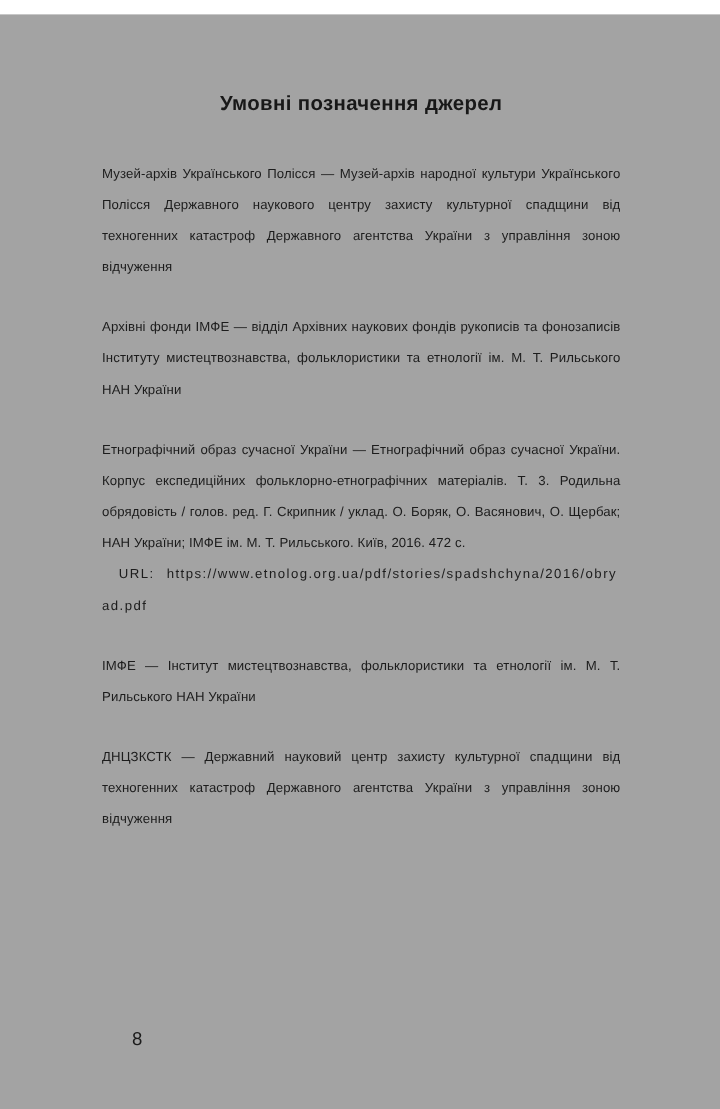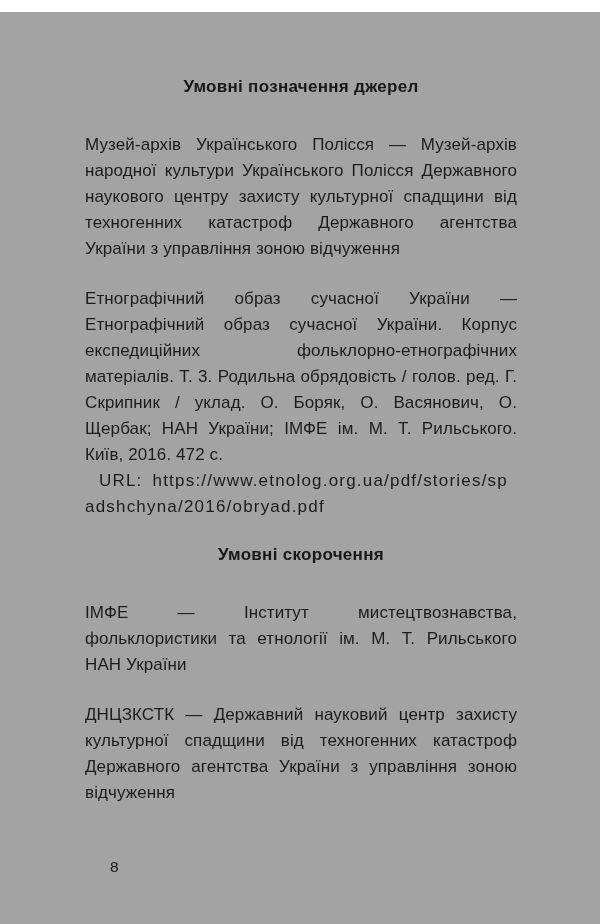--- a/index.html
+++ b/index.html
@@ -31,21 +31,21 @@
     font-weight: bold;
     text-align: center;
     letter-spacing: 0.3px;
     color: #181818;
   }
   .section-heading.second {
     margin-top: 16px;
   }
   .entry {
     margin: 0 0 24px 0;
-    font-size: 17px;
+    font-size: 11px;
     line-height: 26px;
     text-align: justify;
     letter-spacing: 0.1px;
   }
   .entry:last-of-type {
     margin-bottom: 0;
   }
   .url-part {
     display: block;
     letter-spacing: 1.2px;
@@ -67,29 +67,29 @@
 </head>
 <body>
 
 <div class="book-page">
   <div class="content">
 
     <h2 class="section-heading">Умовні позначення джерел</h2>
 
     <p class="entry">Музей-архів Українського Полісся — Музей-архів народної культури Українського Полісся Державного наукового центру захисту культурної спадщини від техногенних катастроф Державного агентства України з управління зоною відчуження</p>
 
+    <p class="entry">Архівні фонди ІМФЕ — відділ Архівних наукових фондів рукописів та фонозаписів Інституту мистецтвознавства, фольклористики та етнології ім. М. Т. Рильського НАН України</p>
 
     <p class="entry">
       <span>Етнографічний образ сучасної України — Етнографічний образ сучасної України. Корпус експедиційних фольклорно-етнографічних матеріалів. Т. 3. Родильна обрядовість / голов. ред. Г. Скрипник / уклад. О. Боряк, О. Васянович, О. Щербак; НАН України; ІМФЕ ім. М. Т. Рильського. Київ, 2016. 472 с.</span>
       <span class="url-part">
         <span class="url-label">URL:</span><span class="url-text">https://www.etnolog.org.ua/pdf/stories/spadshchyna/2016/obryad.pdf</span>
       </span>
     </p>
 
-    <h2 class="section-heading second">Умовні скорочення</h2>
 
     <p class="entry">ІМФЕ — Інститут мистецтвознавства, фольклористики та етнології ім. М. Т. Рильського НАН України</p>
 
     <p class="entry">ДНЦЗКСТК — Державний науковий центр захисту культурної спадщини від техногенних катастроф Державного агентства України з управління зоною відчуження</p>
 
 
   </div>
 
   <div class="page-number">8</div>
 </div>

